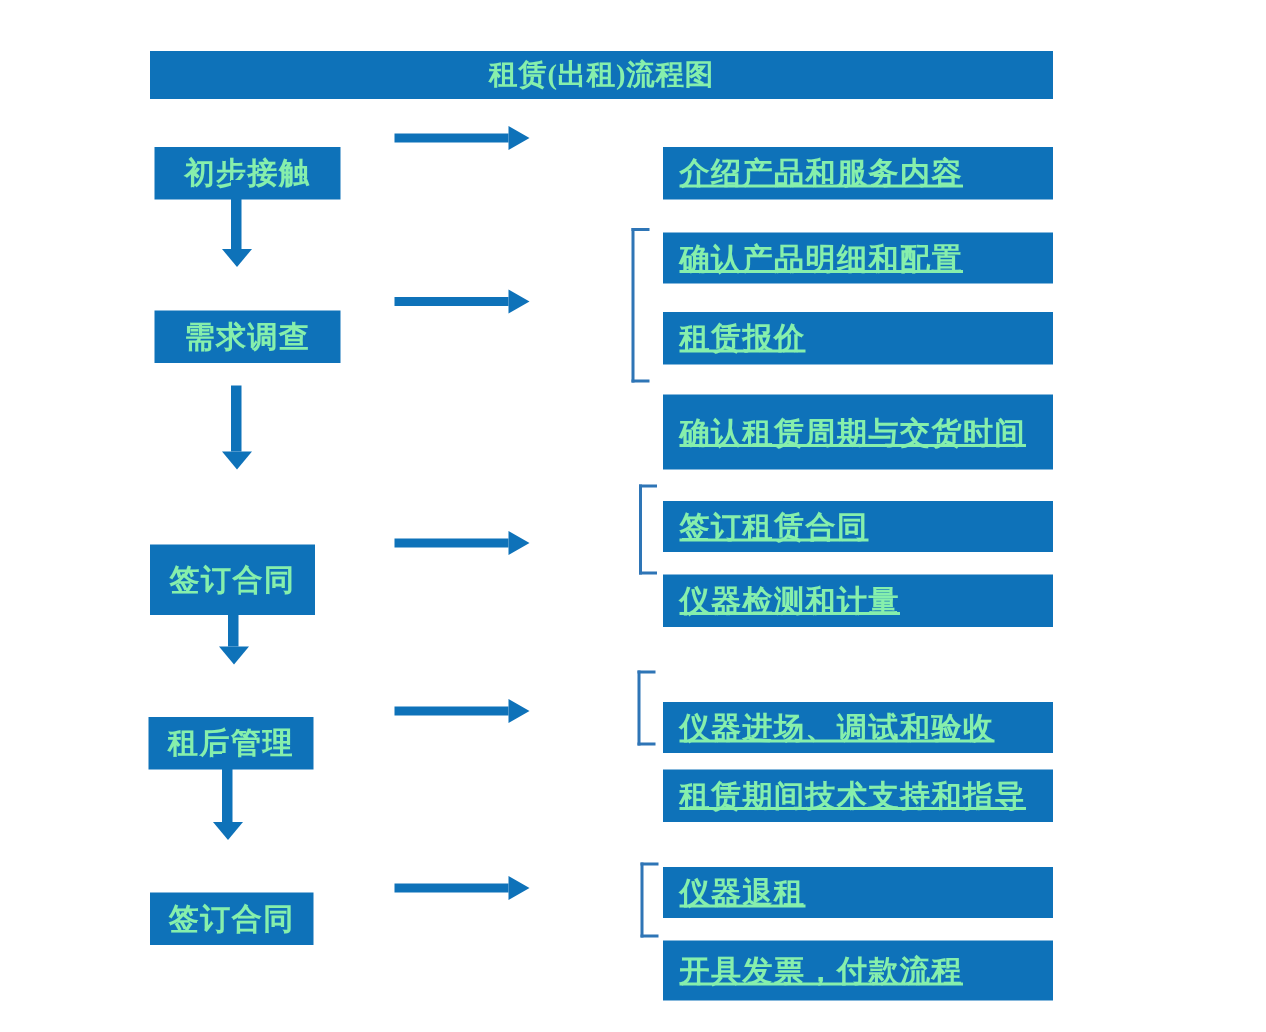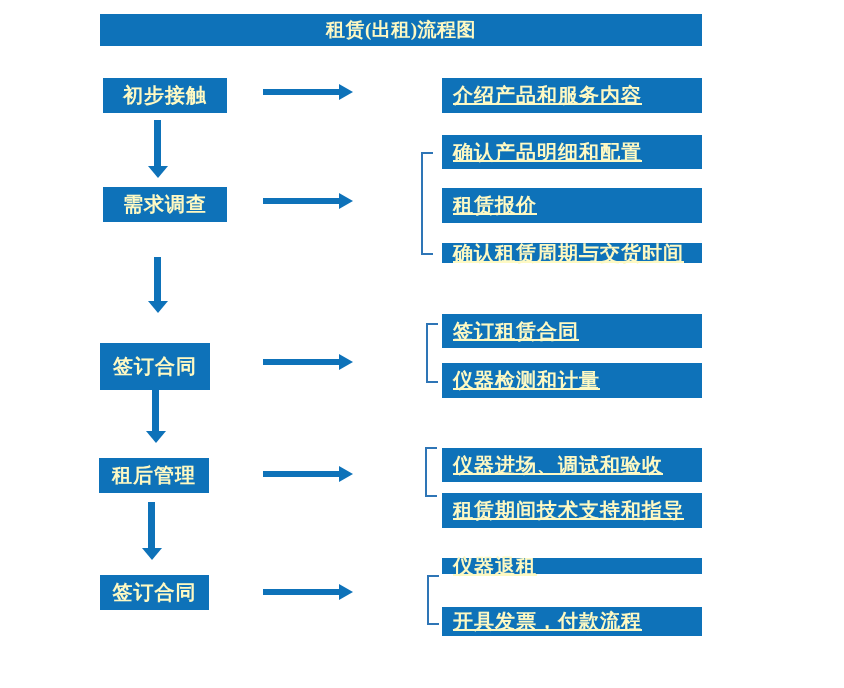--- a/index.html
+++ b/index.html
@@ -7,26 +7,27 @@
   body {
     font-family: "Liberation Serif", "DejaVu Serif", serif;
     width: 844px; height: 688px;
     position: relative; overflow: hidden;
   }
   #canvas { position: absolute; left: 0; top: 0; width: 844px; height: 688px; background: #ffffff; }
 
   .blue-box {
     position: absolute;
     background: #0e72b9;
-    color: #fef9c3;
+    color: #86efac;
     font-weight: bold;
     font-size: 20px;
     display: flex;
     align-items: center;
     letter-spacing: 1px;
+    margin-top: 20px;
   }
   .title-bar { justify-content: center; font-size: 19px; letter-spacing: 0.5px; }
   .step-box { justify-content: center; }
   .detail-box { justify-content: flex-start; padding-left: 11px; text-decoration: underline; }
 
   
   .h-arrow { position: absolute; height: 16px; }
   .h-arrow .shaft {
     position: absolute; left: 0; top: 5px; height: 6px; width: 76px; background: #0e72b9;
   }
@@ -109,24 +110,24 @@
 
   <div class="bracket" style="left:421px; top:152px; height:103px;"></div>
   <div class="bracket" style="left:426px; top:323px; height:60px;"></div>
   <div class="bracket" style="left:425px; top:447px; height:50px;"></div>
   <div class="bracket" style="left:427px; top:575px; height:50px;"></div>
 
   <div class="blue-box detail-box" style="left:442px; top:78px;  width:260px; height:35px;">介绍产品和服务内容</div>
 
   <div class="blue-box detail-box" style="left:442px; top:135px; width:260px; height:34px;text-align:center;">确认产品明细和配置</div>
   <div class="blue-box detail-box" style="left:442px; top:188px; width:260px; height:35px;">租赁报价</div>
-  <div class="blue-box detail-box" style="left:442px; top:243px; width:260px; height:20px;">确认租赁周期与交货时间</div>
+  <div class="blue-box detail-box" style="left:442px; top:243px; width:260px; height:50px;">确认租赁周期与交货时间</div>
 
   <div class="blue-box detail-box" style="left:442px; top:314px; width:260px; height:34px;">签订租赁合同</div>
   <div class="blue-box detail-box" style="left:442px; top:363px; width:260px; height:35px;">仪器检测和计量</div>
 
   <div class="blue-box detail-box" style="left:442px; top:448px; width:260px; height:34px;">仪器进场、调试和验收</div>
   <div class="blue-box detail-box" style="left:442px; top:493px; width:260px; height:35px;">租赁期间技术支持和指导</div>
 
-  <div class="blue-box detail-box" style="left:442px; top:558px; width:260px; height:16px;">仪器退租</div>
-  <div class="blue-box detail-box" style="left:442px; top:607px; width:260px; height:29px;">开具发票，付款流程</div>
+  <div class="blue-box detail-box" style="left:442px; top:558px; width:260px; height:34px;">仪器退租</div>
+  <div class="blue-box detail-box" style="left:442px; top:607px; width:260px; height:40px;">开具发票，付款流程</div>
 
 </div>
 
 </body></html>

